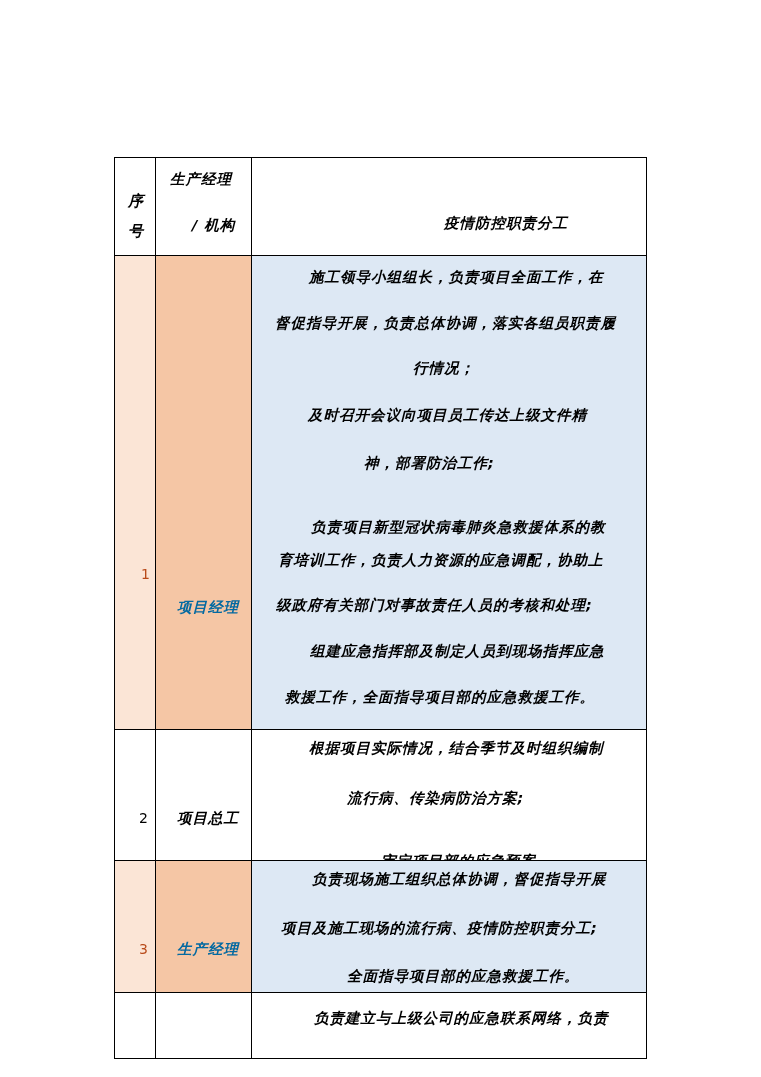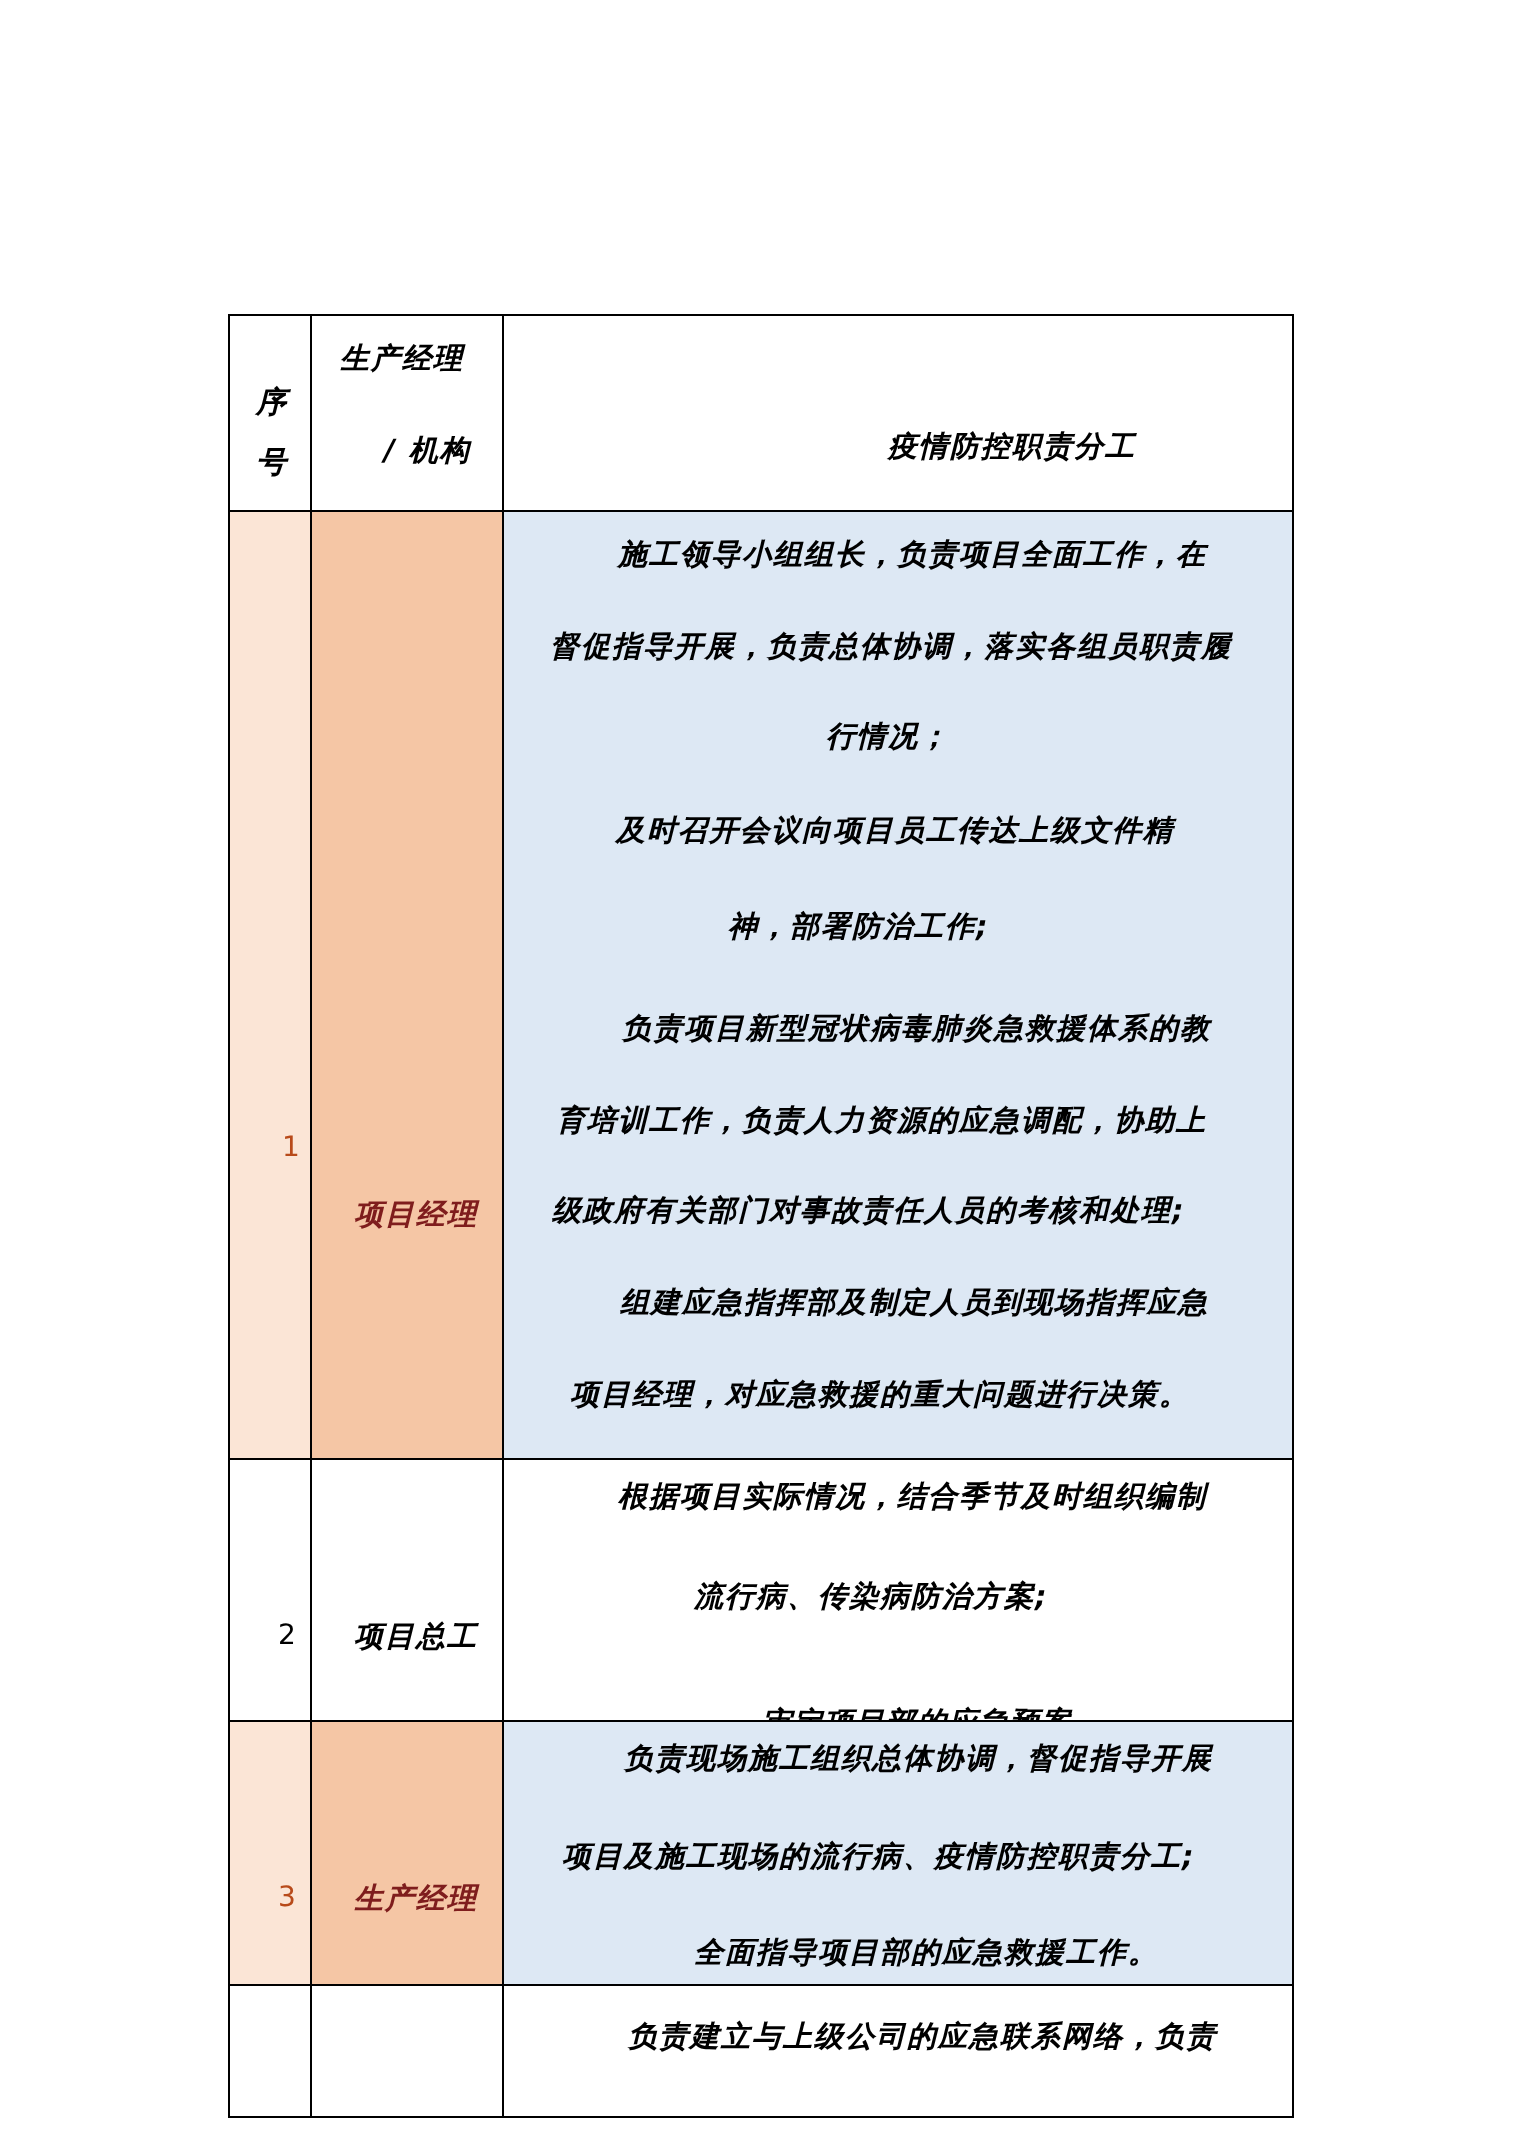--- a/index.html
+++ b/index.html
@@ -10,21 +10,21 @@
   .tbl td { border: 1.5px solid #000; padding: 0; vertical-align: top; position: relative; }
   .c1 { width: 41px; }
   .c2 { width: 96px; }
   .c3 { width: auto; }
   .txt { font-style: italic; font-weight: bold; font-size: 14.5px; letter-spacing: 1px; }
   .hdr-seq { position: absolute; left: 0; width: 41px; text-align: center; font-style: italic; font-weight: bold; font-size: 15px; }
   .row-num { font-size: 14px; font-style: normal; font-weight: normal; position: absolute; }
   .peach1 { background: #fbe5d6; }
   .peach2 { background: #f5c6a5; }
   .blue   { background: #dde8f4; text-align: right; }
-  .orange-text { color: #7f1d1d; font-family: Liberation Serif, serif; }
+  .orange-text { color: #0369a1; font-family: Liberation Serif, serif; }
   .num-orange { color: #b84a1a; }
   .line { position: absolute; white-space: nowrap; }
 </style>
 </head>
 <body>
 
 <table class="tbl">
   <colgroup>
       <col class="c1">
       <col class="c2">
@@ -51,25 +51,25 @@
     </td>
     <td class="peach2">
       <span class="line txt orange-text" style="left:21px;top:342px">项目经理</span>
     </td>
     <td class="blue">
       <span class="line txt" style="left:57px;top:12px">施工领导小组组长，负责项目全面工作，在</span>
       <span class="line txt" style="left:23px;top:58px">督促指导开展，负责总体协调，落实各组员职责履</span>
       <span class="line txt" style="left:161px;top:103px">行情况；</span>
       <span class="line txt" style="left:56px;top:150px">及时召开会议向项目员工传达上级文件精</span>
       <span class="line txt" style="left:112px;top:198px">神，部署防治工作;</span>
-      <span class="line txt" style="left:59px;top:249px">负责项目新型冠状病毒肺炎急救援体系的教</span>
+      <span class="line txt" style="left:59px;top:262px">负责项目新型冠状病毒肺炎急救援体系的教</span>
       <span class="line txt" style="left:26px;top:295px">育培训工作，负责人力资源的应急调配，协助上</span>
       <span class="line txt" style="left:24px;top:340px">级政府有关部门对事故责任人员的考核和处理;</span>
       <span class="line txt" style="left:58px;top:386px">组建应急指挥部及制定人员到现场指挥应急</span>
-      <span class="line txt" style="left:33px;top:432px">项目经理，对应急救援的重大问题进行决策。</span>
+      <span class="line txt" style="left:33px;top:432px">救援工作，全面指导项目部的应急救援工作。</span>
     </td>
   </tr>
 
   <tr style="height:131px">
     <td>
       <span class="row-num" style="left:24px;top:80px">2</span>
     </td>
     <td>
       <span class="line txt" style="left:21px;top:79px">项目总工</span>
     </td>

